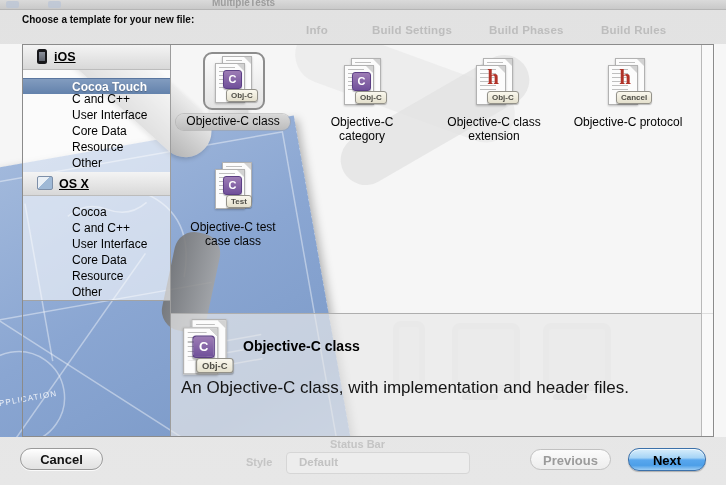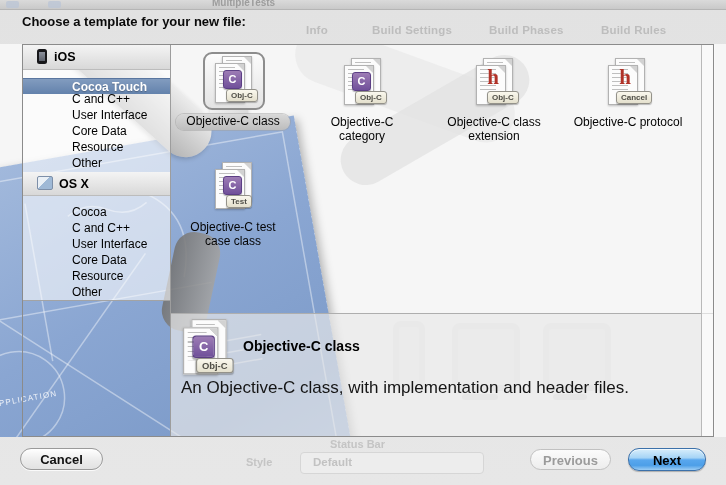--- a/index.html
+++ b/index.html
@@ -7,21 +7,21 @@
          background:linear-gradient(#e2e2e2,#e7e7e7);
          font-family:"Liberation Sans",sans-serif;color:#000;}
 
   
   .topstrip{position:absolute;left:0;top:0;width:726px;height:9px;
             background:linear-gradient(#dadada,#c9c9c9);border-bottom:1px solid #b5b5b5;overflow:hidden;}
   .bg-doc-title{position:absolute;left:212px;top:-3px;font-size:10px;font-weight:bold;color:#9d9d9d;}
   .bg-chip{position:absolute;top:1px;width:13px;height:7px;border-radius:2px;background:#bcc6d6;opacity:.8;}
   .bg-tab{position:absolute;top:24px;font-size:11.5px;font-weight:bold;color:#bdbdbd;letter-spacing:.2px;}
 
-  .sheet-title{position:absolute;left:22px;top:14px;font-size:13px;font-weight:bold;color:#0a0a0a;}
+  .sheet-title{position:absolute;left:22px;top:14px;font-size:10px;font-weight:bold;color:#0a0a0a;}
 
   
   .backdrop{position:absolute;left:0;top:44px;width:726px;height:393px;overflow:hidden;background:#f6f6f6;}
   .blueprint{position:absolute;left:-100px;top:106px;width:430px;height:380px;
              transform:rotate(-10deg);
              background:linear-gradient(160deg,#a7bdde 0%,#8aa6d2 45%,#7e9cca 75%,#93aed7 100%);
              box-shadow:3px 4px 10px rgba(0,0,0,.28);}
   .bp-caption{position:absolute;left:32px;top:228px;font-size:8px;letter-spacing:1.2px;
               color:rgba(255,255,255,.85);white-space:nowrap;}
   .tool{position:absolute;}
@@ -44,21 +44,21 @@
   .v-split{position:absolute;left:170px;top:44px;width:1px;height:393px;background:#9d9d9d;}
   .scroll-track{position:absolute;left:701px;top:45px;width:13px;height:391px;border-left:1px solid #b9b9b9;background:rgba(252,252,252,.6);}
   .h-div{position:absolute;left:171px;top:313px;width:543px;height:1px;background:#aeaeae;}
   .desc-overlay{position:absolute;left:171px;top:314px;width:530px;height:123px;background:rgba(233,233,233,.68);}
 
   
   .sb-overlay{position:absolute;left:23px;top:45px;width:147px;height:255px;background:rgba(255,255,255,.58);}
   .sb-bottom{position:absolute;left:23px;top:300px;width:147px;height:1px;background:#a3a3a3;}
   .sb-head{position:absolute;left:23px;width:147px;height:25px;line-height:25px;
            background:linear-gradient(#f4f4f4,#d8d8d8);border-bottom:1px solid #bcbcbc;
-           font-size:12.5px;font-weight:bold;padding-left:14px;box-sizing:border-box;}
+           font-size:12.5px;font-weight:bold;padding-left:14px;box-sizing:border-box;text-decoration:underline;}
   .sb-row{position:absolute;left:23px;width:147px;height:16px;line-height:16px;font-size:12px;
           padding-left:49px;box-sizing:border-box;color:#000;}
   .sb-row.sel{background:linear-gradient(#829cbf,#6382ac);border-top:1px solid #5a769f;color:#fff;
               font-weight:bold;text-shadow:0 1px 1px rgba(0,0,0,.25);}
   .phone{display:inline-block;width:10px;height:15px;background:#17171a;border-radius:2.5px;position:relative;
          vertical-align:-3px;margin-right:7px;}
   .phone i{position:absolute;left:2px;right:2px;top:3px;bottom:3px;background:linear-gradient(#8b909b,#5d626c);}
   .mac{display:inline-block;width:14px;height:12px;border-radius:2px;border:1px solid #7d8fa8;
        background:linear-gradient(135deg,#eaf0f6 45%,#9fb9d6 45%);vertical-align:-2px;margin-right:6px;}
 
@@ -91,21 +91,21 @@
         background:linear-gradient(#d9d9d9,#bdbdbd);box-shadow:0 0 0 1px rgba(160,160,160,.5);}
 
   
   .desc-title{position:absolute;left:243px;top:338px;font-size:14px;font-weight:bold;color:#000;}
   .desc-text{position:absolute;left:181px;top:378px;font-size:17px;color:#151515;}
   .desc-icon{position:absolute;left:183px;top:319px;transform:scale(1.18);transform-origin:0 0;}
 
   
   .bg-faded-label{position:absolute;font-size:11px;color:#c4c4c4;font-weight:bold;}
   .bg-popup{position:absolute;left:286px;top:452px;width:182px;height:20px;border:1px solid #d6d6d6;
-            border-radius:4px;background:#ededed;margin-left:14px;}
+            border-radius:4px;background:#ededed;}
   .bg-popup span{position:absolute;left:12px;top:3px;font-size:11.5px;color:#c2c2c2;font-weight:bold;}
 
   
   .btn{position:absolute;height:22px;line-height:22px;border-radius:11px;text-align:center;
        font-size:13px;font-weight:bold;box-sizing:border-box;cursor:default;}
   .btn-cancel{left:20px;top:448px;width:83px;border:1px solid #9a9a9a;color:#111;
        background:linear-gradient(#ffffff,#ececec 55%,#e2e2e2);
        box-shadow:0 1px 0 rgba(255,255,255,.8);}
   .btn-prev{left:530px;top:449px;width:81px;height:21px;line-height:21px;border:1px solid #c1c1c1;color:#9b9b9b;
        background:linear-gradient(#fbfbfb,#ededed);}

